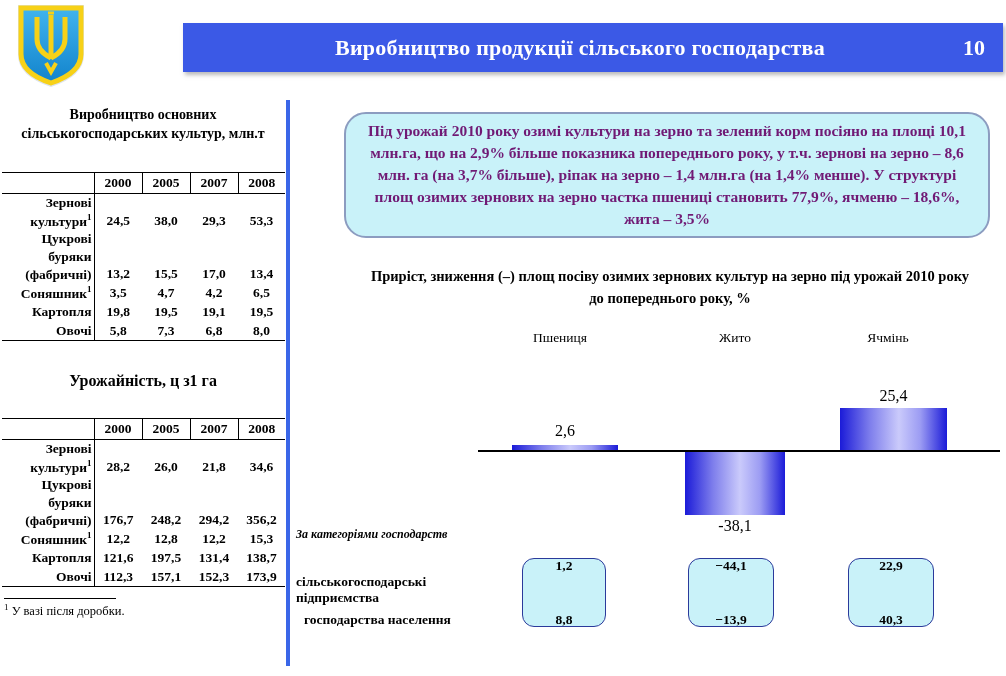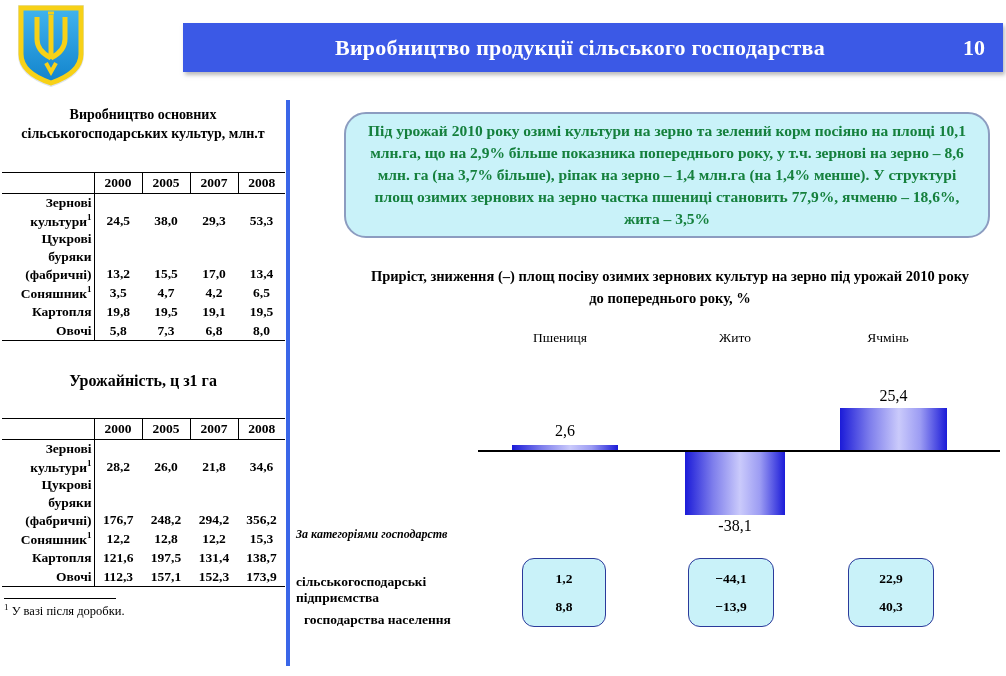--- a/index.html
+++ b/index.html
@@ -35,21 +35,21 @@
 
   .footnote { position:absolute; left:4px; top:598px; font-size:12.5px; }
   .fn-line { width:112px; border-top:1.5px solid #000; margin-bottom:3px; }
 
   .divider { position:absolute; left:286px; top:100px; width:4px; height:566px; background:#3A66E8; }
 
   
   .info-box { position:absolute; left:344px; top:112px; width:646px; height:126px;
     background:#C9F2F9; border:2px solid #8C9CC0; border-radius:22px;
     display:flex; align-items:center; justify-content:center; box-sizing:border-box; }
-  .info-box .txt { color:#15803d; font-weight:bold; font-size:15.5px; text-align:center;
+  .info-box .txt { color:#701a75; font-weight:bold; font-size:15.5px; text-align:center;
     line-height:1.42; padding:2px 16px; }
 
   
   .chart-title { position:absolute; left:370px; top:265px; width:600px; text-align:center;
     font-weight:bold; font-size:14.5px; line-height:1.55; }
   .cat-label { position:absolute; top:330px; width:120px; text-align:center; font-size:13.5px; }
   #cat-0 { left:500px; } #cat-1 { left:675px; } #cat-2 { left:828px; }
 
   .chart { position:absolute; left:478px; top:385px; width:522px; height:150px; }
   .axis { position:absolute; left:0; top:65px; width:522px; height:2px; background:#000; }
@@ -63,21 +63,21 @@
 
   
   .bycat-heading { position:absolute; left:296px; top:527px; width:165px;
     font-style:italic; font-weight:bold; font-size:12px; line-height:1.3; }
   .bycat-label { position:absolute; font-weight:bold; font-size:13.5px; line-height:1.18; }
   #bl-0 { left:296px; top:574px; width:185px; }
   #bl-1 { left:296px; top:612px; width:235px;margin-left:8px; }
 
   .vbox { position:absolute; top:558px; height:69px; background:#C9F2F9;
     border:1.5px solid #2B3A9B; border-radius:12px; display:flex; flex-direction:column;
-    justify-content:space-between; padding:13px 0; box-sizing:border-box;gap:7px; }
+    justify-content:space-between; padding:0 0; box-sizing:border-box;gap:7px; }
   #vbox-0 { left:522px; width:84px; } #vbox-1 { left:688px; width:86px; } #vbox-2 { left:848px; width:86px; }
   .vbox .v { text-align:center; font-weight:bold; font-size:13.5px; line-height:1; }
 </style>
 </head>
 <body>
 
 <div id="page">
 
   <div class="coat">
     <svg width="78" height="88" viewBox="0 0 78 88">

